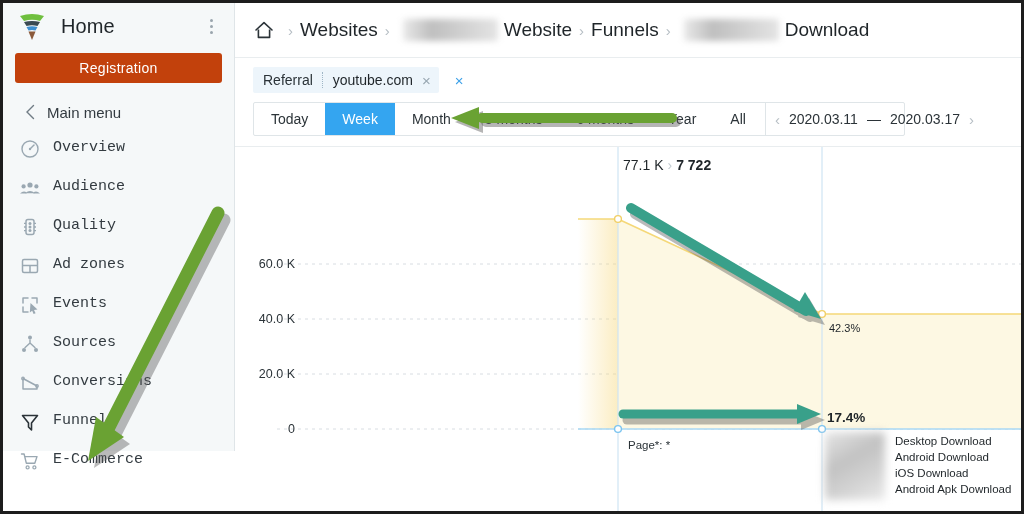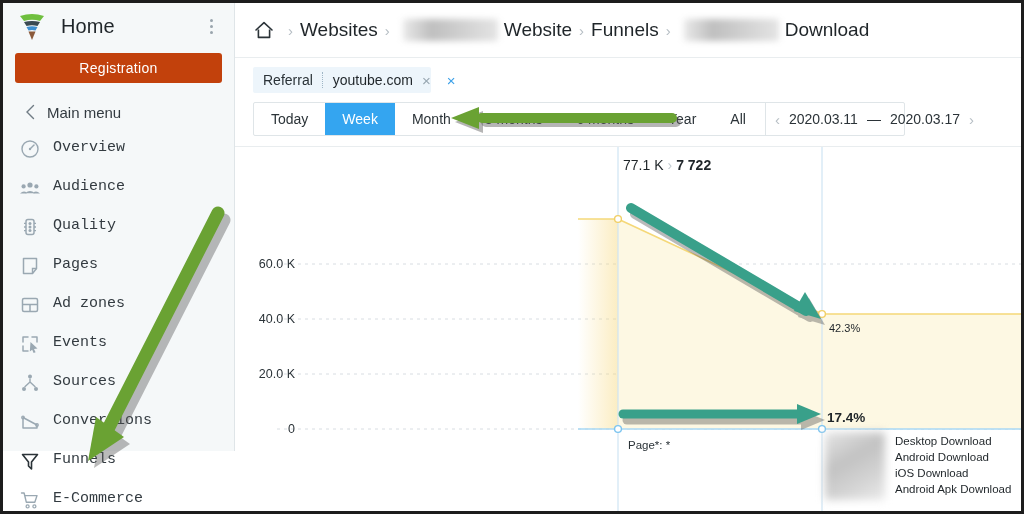--- a/index.html
+++ b/index.html
@@ -87,21 +87,21 @@
     filter:blur(3px);
     vertical-align:middle;margin:0 6px;
   }
 
   
   .filter-row{
     height:44px;display:flex;align-items:center;padding-left:18px;position:relative;
   }
   .chip{
     display:flex;align-items:center;height:26px;background:#edf5fb;
-    border-radius:2px;padding:0 0 0 10px;
+    border-radius:2px;padding:0 8px 0 10px;
   }
   .chip-key{font-size:14px;color:#2a3237;}
   .chip-div{width:1px;height:16px;border-left:1px dotted #9fb6c6;margin:0 9px;}
   .chip-val{font-size:14px;color:#1f2529;}
   .chip-x{
     margin-left:9px;font-size:15px;color:#98a7b1;cursor:pointer;line-height:1;
   }
   .clear-all{
     margin-left:16px;font-size:15px;color:#3ba0e8;cursor:pointer;line-height:1;
   }
@@ -238,29 +238,20 @@
               <rect x="6" y="2.5" width="8" height="15" rx="2" fill="none" stroke="currentColor" stroke-width="1.5"></rect>
               <circle cx="10" cy="6.4" r="1.5" fill="currentColor"></circle>
               <circle cx="10" cy="10" r="1.5" fill="currentColor"></circle>
               <circle cx="10" cy="13.6" r="1.5" fill="currentColor"></circle>
               <path d="M4 6.4h2M4 10h2M4 13.6h2M14 6.4h2M14 10h2M14 13.6h2" stroke="currentColor" stroke-width="1.3"></path>
             </svg>
         </span>
         <span class="nav-label">Quality</span>
       </div>
 
-      <div class="nav-item">
-        <span class="nav-ico">
-          <svg width="20" height="20" viewBox="0 0 20 20">
-              <path d="M3.5 2.5 h13 v10 l-4 5 h-9 z" fill="none" stroke="currentColor" stroke-width="1.5" stroke-linejoin="round"></path>
-              <path d="M16.5 12.5 h-4 v5" fill="none" stroke="currentColor" stroke-width="1.4"></path>
-            </svg>
-        </span>
-        <span class="nav-label">Pages</span>
-      </div>
 
       <div class="nav-item">
         <span class="nav-ico">
           <svg width="20" height="20" viewBox="0 0 20 20">
               <rect x="2.5" y="3.5" width="15" height="13" rx="1.5" fill="none" stroke="currentColor" stroke-width="1.5"></rect>
               <path d="M2.5 9.5 h15 M10 9.5 v7" stroke="currentColor" stroke-width="1.5"></path>
             </svg>
         </span>
         <span class="nav-label">Ad zones</span>
       </div>

